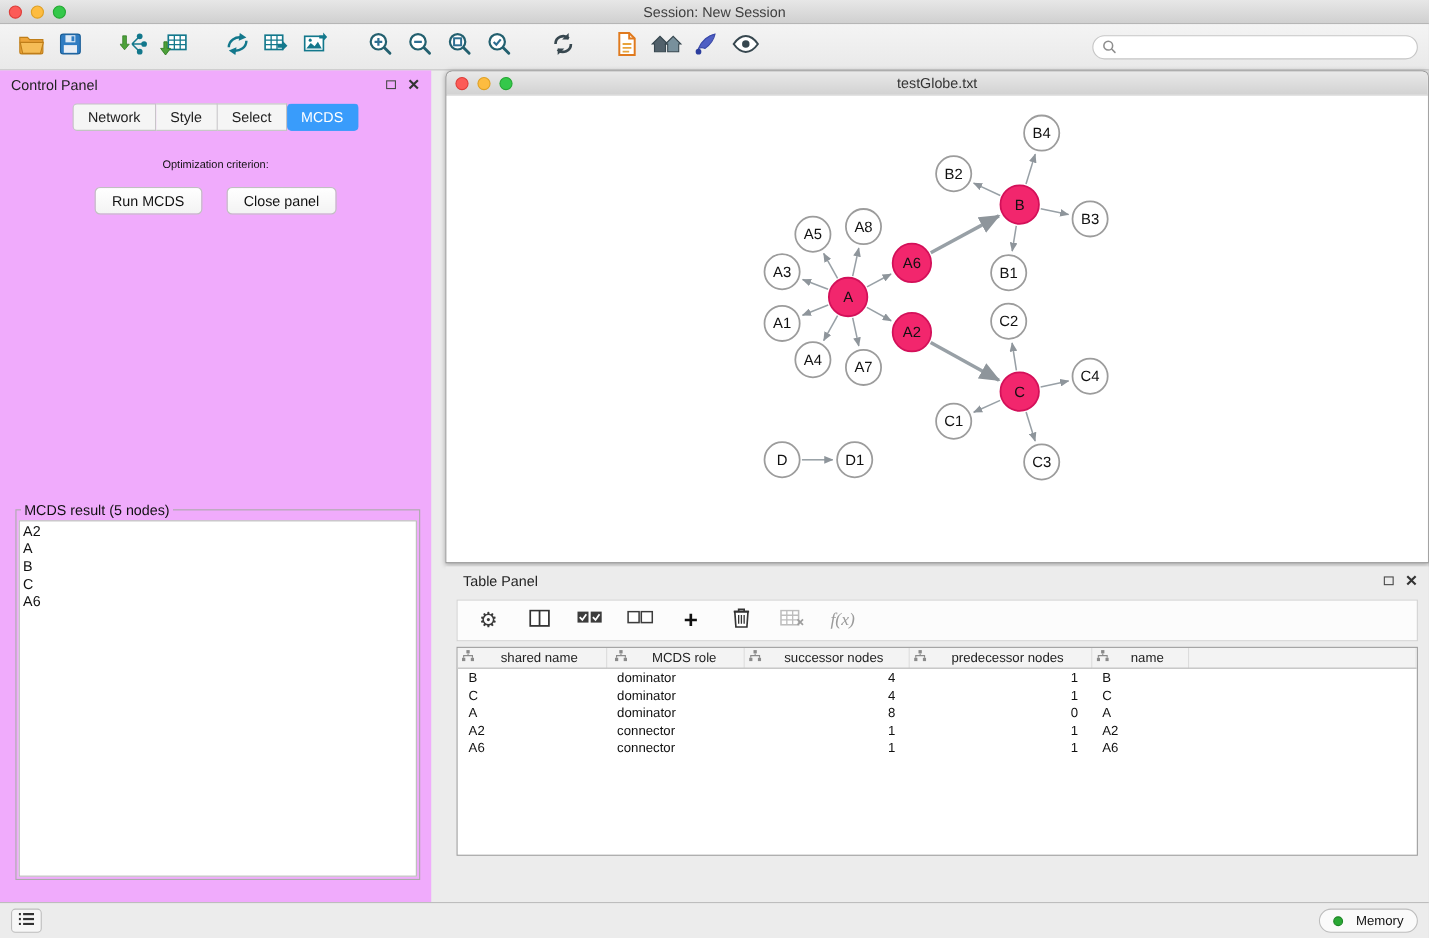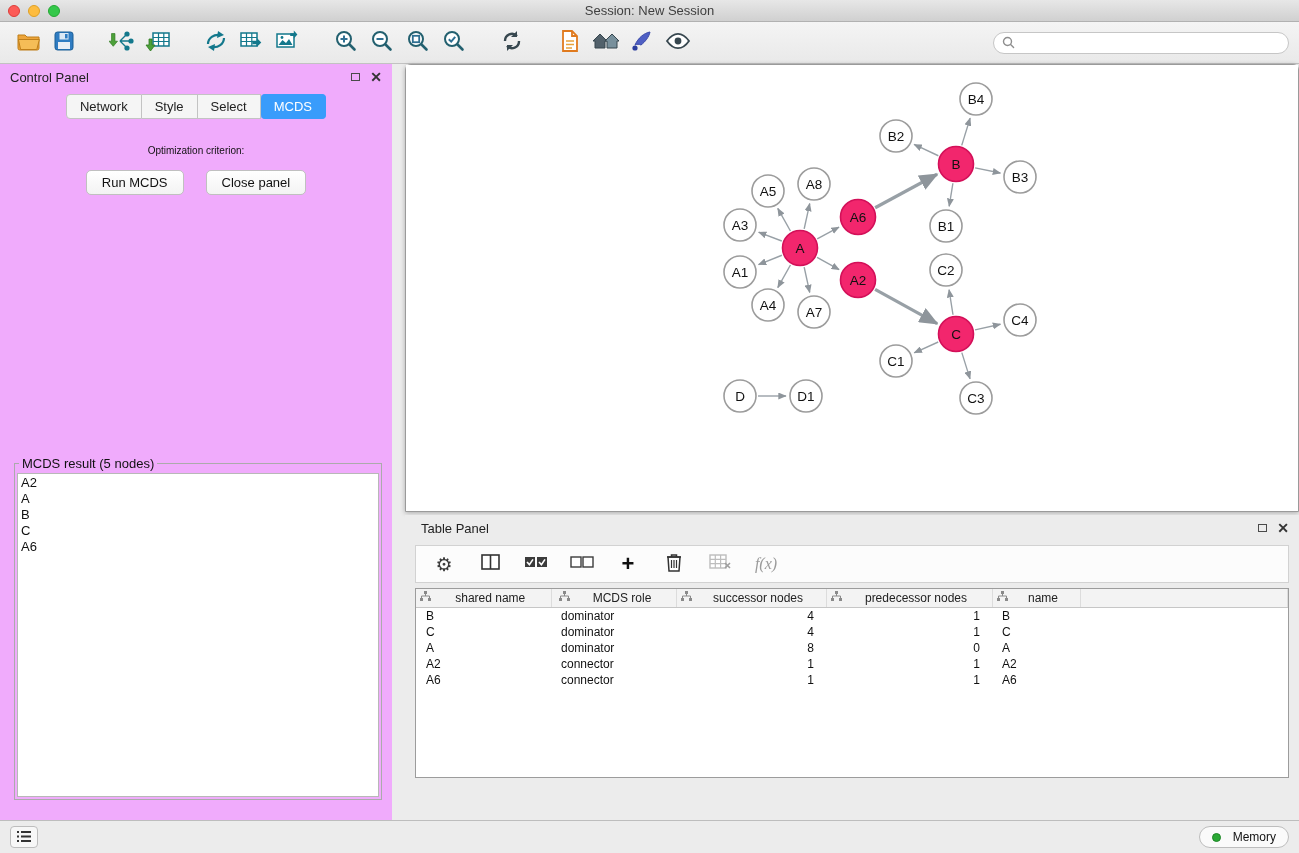--- a/index.html
+++ b/index.html
@@ -56,21 +56,21 @@
   .result-list { width:100%; height:100%; background:#fff; border:1px solid #b8b8b8; overflow:auto;
     font-size:13px; color:#111; padding:1px 3px; }
   .result-list div { line-height:16px; }
 
   
   .net-window { position:absolute; left:405px; top:64px; width:894px; height:448px;
     background:#fff; border:1px solid #9a9a9a; border-radius:6px 6px 0 0; box-shadow:0 1px 5px rgba(0,0,0,.28); }
   .net-titlebar { position:relative; height:22px; background:linear-gradient(#e9e9e9,#d2d2d2);
     border-bottom:1px solid #b3b3b3; border-radius:5px 5px 0 0; }
   .net-titlebar .title { text-align:center; font-size:13px; color:#333; line-height:22px; }
-  .net-canvas { position:relative; width:100%; height:424px; background:#fff; border-radius:0; overflow:hidden;padding-left:29px; }
+  .net-canvas { position:relative; width:100%; height:424px; background:#fff; border-radius:0; overflow:hidden; }
 
   
   .table-panel { position:absolute; left:405px; top:515px; width:894px; height:305px; background:#ececec; }
   .table-toolbar { margin:4px 10px 0; height:38px; background:#fcfcfc; border:1px solid #d2d2d2;
     display:flex; align-items:center; gap:22px; padding-left:16px; }
   .tt-btn { display:flex; align-items:center; justify-content:center; min-width:24px; height:28px; }
   .gear-glyph { font-size:19px; color:#3a3a3a; line-height:1; }
   .plus-glyph { font-size:22px; font-weight:bold; color:#101010; line-height:1; }
   .fx-glyph { font-family:"Liberation Serif",serif; font-style:italic; font-size:16px; color:#9b9b9b; }
   .table-wrap { margin:5px 10px 0; height:190px; background:#fff; border:1px solid #9c9c9c; overflow:hidden; }
@@ -273,20 +273,28 @@
           <div>A2</div>
           <div>A</div>
           <div>B</div>
           <div>C</div>
           <div>A6</div>
         </div>
     </fieldset>
   </div>
 
   <div class="net-window">
+    <div class="net-titlebar">
+      <div class="lights" style="top:5px;">
+        <span class="light red"></span>
+        <span class="light yellow"></span>
+        <span class="light green"></span>
+      </div>
+      <div class="title">testGlobe.txt</div>
+    </div>
     <div class="net-canvas">
       <svg id="graph-svg" width="892" height="424" viewBox="0 0 892 424">
           <defs>
             <marker id="arrow" markerWidth="6" markerHeight="5" refX="5.5" refY="2.5" orient="auto">
               <path d="M0,0 L6,2.5 L0,5 z" fill="#8e959b"></path>
             </marker>
           </defs>
           <line x1="346.8947045277374" y1="190.242118188905" x2="323.5695338177052" y2="199.57218647291793" stroke="#98a0a6" stroke-width="1.4" marker-end="url(#arrow)"></line>
           <line x1="382.0737648385225" y1="192.420008186771" x2="404.17507979342395" y2="204.6138371274063" stroke="#98a0a6" stroke-width="1.4" marker-end="url(#arrow)"></line>
           <line x1="346.79195071261006" y1="176.02024777316717" x2="323.674922346041" y2="167.15872023264905" stroke="#98a0a6" stroke-width="1.4" marker-end="url(#arrow)"></line>

